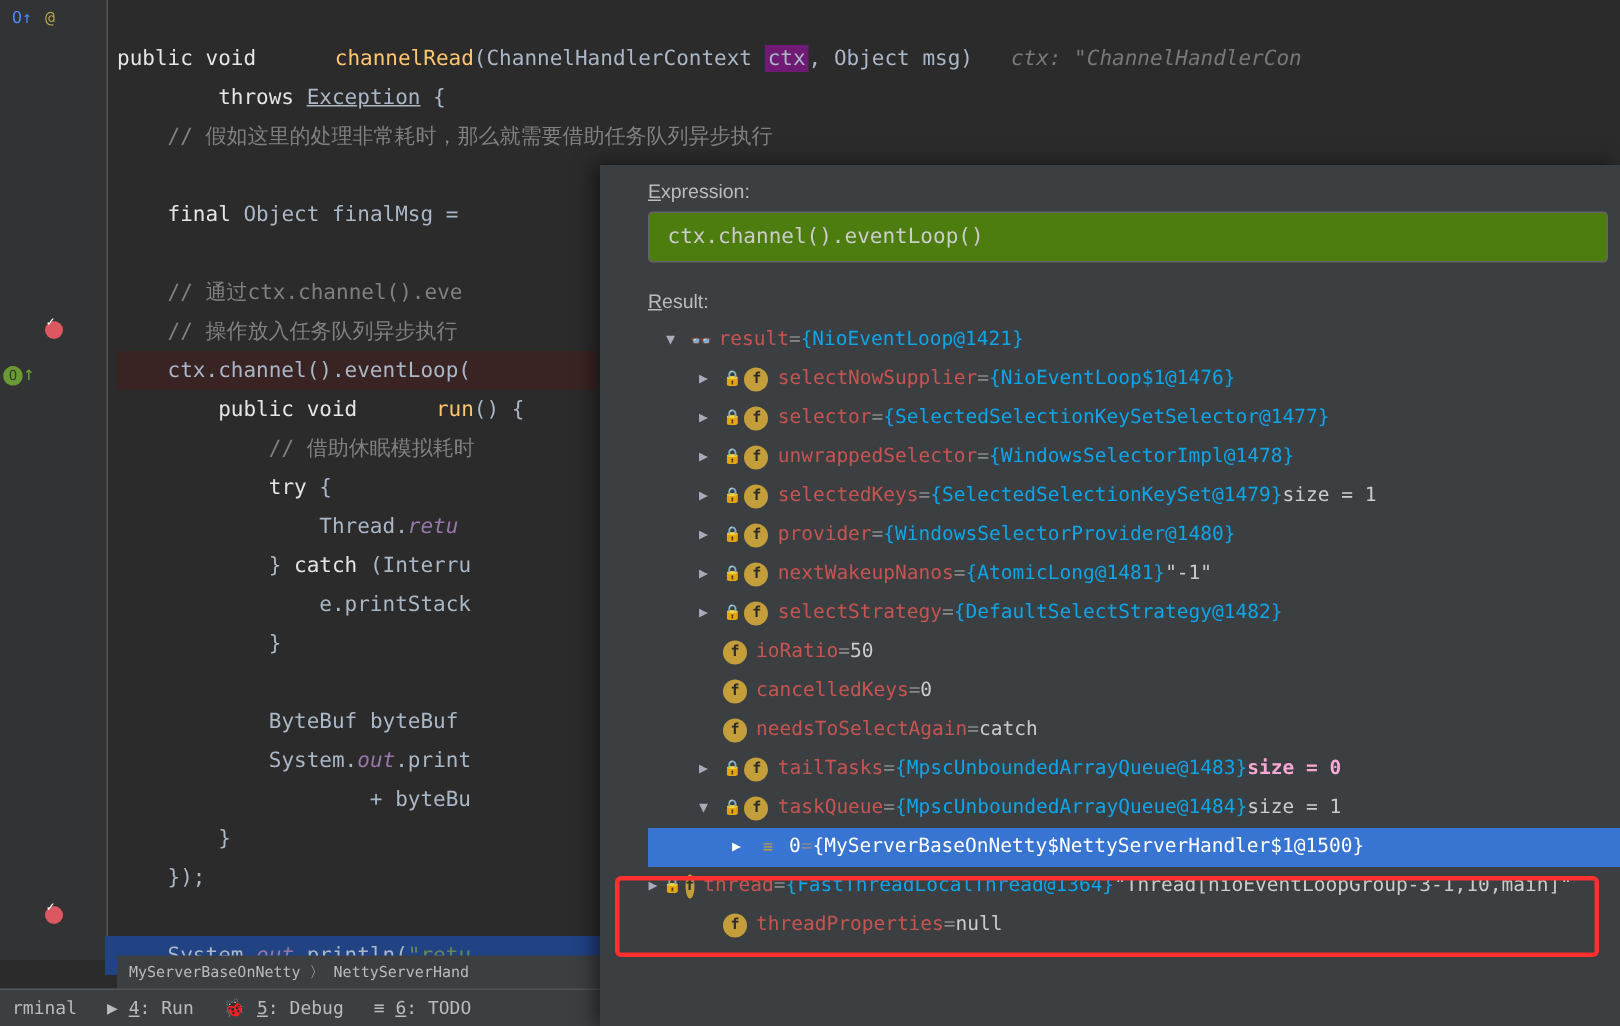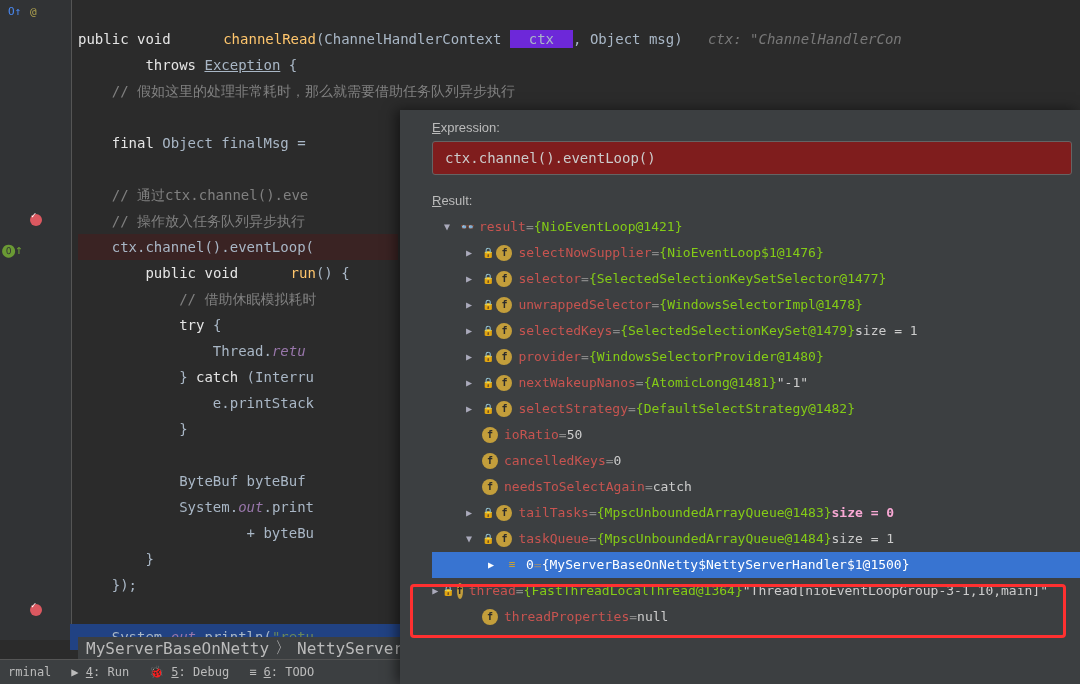--- a/index.html
+++ b/index.html
@@ -35,21 +35,21 @@
     .k-string { color: #6a8759; }
     .k-static { font-style: italic; color: #9876aa; }
     .k-hint { color: #787878; font-style: italic; }
     .line-selected { background: #214283; display: inline-block; padding-right: 400px; margin-left: -8px; padding-left: 8px;}
     .breadcrumbs {
       position: absolute;
       bottom: 25px; left: 78px;
       height: 22px;
       background: #3c3f41;
       width: 330px;
-      font-size: 16px;
+      font-size: 10px;
       color: #bbb;
       display: flex;
       align-items: center;
       gap: 6px;
       padding-left: 8px;
     }
     .bottom-bar {
       position: absolute;
       bottom: 0; left: 0; right: 0;
       height: 25px;
@@ -79,40 +79,40 @@
       align-items: center;
       padding-left: 8px;
       gap: 6px;
       font-size: 13px;
       border-bottom: 1px solid #2b2b2b;
     }
     .eval-body { padding: 10px 32px; }
     .eval-label { font-size: 13px; color: #bbb; margin-bottom: 6px; }
     .eval-label u { text-decoration: underline; }
     .eval-input {
-      background: #7f1d1d;
+      background: #4d7c0f;
       border: 1px solid #646464;
       border-radius: 3px;
       padding: 8px 12px;
       font-family: 'Menlo', 'Consolas', monospace;
       font-size: 14px;
       color: #ccc;
       width: 640px;
       margin-bottom: 18px;
     }
     .result-tree { font-size: 13px; line-height: 26px; font-family: 'Menlo','Consolas',monospace; }
     .tree-row { display: flex; align-items: center; white-space: nowrap; }
     .tree-indent { display: inline-block; }
     .arrow { color: #aab; width: 12px; display: inline-block; font-size: 10px; margin-right: 4px;}
     .field-icon { width: 16px; height: 16px; border-radius: 50%; background: #c39e3b; color: #2b2b2b; font-size: 10px; font-weight: bold; display: inline-flex; align-items: center; justify-content: center; margin-right: 6px; }
     .lock-icon { font-size: 10px; margin-right: 2px; color: #a07030; }
     .glasses { color: #999; font-size: 12px; margin-right: 4px;}
     .name-red { color: #c75450; }
     .name-idx { color: #d0d0d0; }
-    .val-grey { color: #84cc16; }
+    .val-grey { color: #0ea5e9; }
     .val-white { color: #ccc; }
     .highlight-box {
       position: absolute;
       border: 3px solid #ff3030;
       border-radius: 4px;
       pointer-events: none;
     }
     .row-selected { background: #3874d1; color: white; display: flex; width: 660px; }
     .row-selected .name-idx, .row-selected .val-grey, .row-selected .arrow { color: white; }
     .idx-icon { width:16px;height:16px;display:inline-flex;align-items:center;justify-content:center;margin-right:6px;color:#c39e3b;font-size:11px;}
@@ -124,21 +124,21 @@
 
 <div class="gutter">
   <div class="gutter-mark" style="top:5px;left:8px;color:#4a8af4;">O↑</div>
   <div class="gutter-mark" style="top:5px;left:30px;color:#b0a24e;">@</div>
   <div class="gutter-mark" style="top:214px;left:30px;"><span class="bp-red bp-check"></span></div>
   <div class="gutter-mark" style="top:604px;left:30px;"><span class="bp-red bp-check"></span></div>
   <div class="gutter-mark" style="top:242px;left:2px;color:#6a9a34;font-size:13px;">⓿↑</div>
 </div>
 
 <div class="code-area">
-<span class="k-orange">public</span> <span class="k-orange">void</span> <span class="k-yellow">channelRead</span><span>(ChannelHandlerContext</span> <span style="background:#6d28d9;padding:1px 19px;margin-top:32px;">ctx</span><span>, Object msg)</span>   <span class="k-hint">ctx: "ChannelHandlerCon</span>
+<span class="k-orange">public</span> <span class="k-orange">void</span> <span class="k-yellow">channelRead</span><span>(ChannelHandlerContext</span> <span style="background:#701a75;padding:1px 2px;margin-top:32px;">ctx</span><span>, Object msg)</span>   <span class="k-hint">ctx: "ChannelHandlerCon</span>
         <span class="k-orange">throws</span> <span style="text-decoration:underline;">Exception</span><span> {</span>
     <span class="k-comment">// 假如这里的处理非常耗时，那么就需要借助任务队列异步执行</span>
 
     <span class="k-orange">final</span> <span>Object finalMsg =</span>
 
     <span class="k-comment">// 通过ctx.channel().eve</span>
     <span class="k-comment">// 操作放入任务队列异步执行</span>
 <span style="background:#3a2323;display:inline-block;width:320px;">    <span>ctx.channel().eventLoop(</span></span>
         <span class="k-orange">public</span> <span class="k-orange">void</span> <span class="k-yellow">run</span><span>() {</span>
             <span class="k-comment">// 借助休眠模拟耗时</span>

